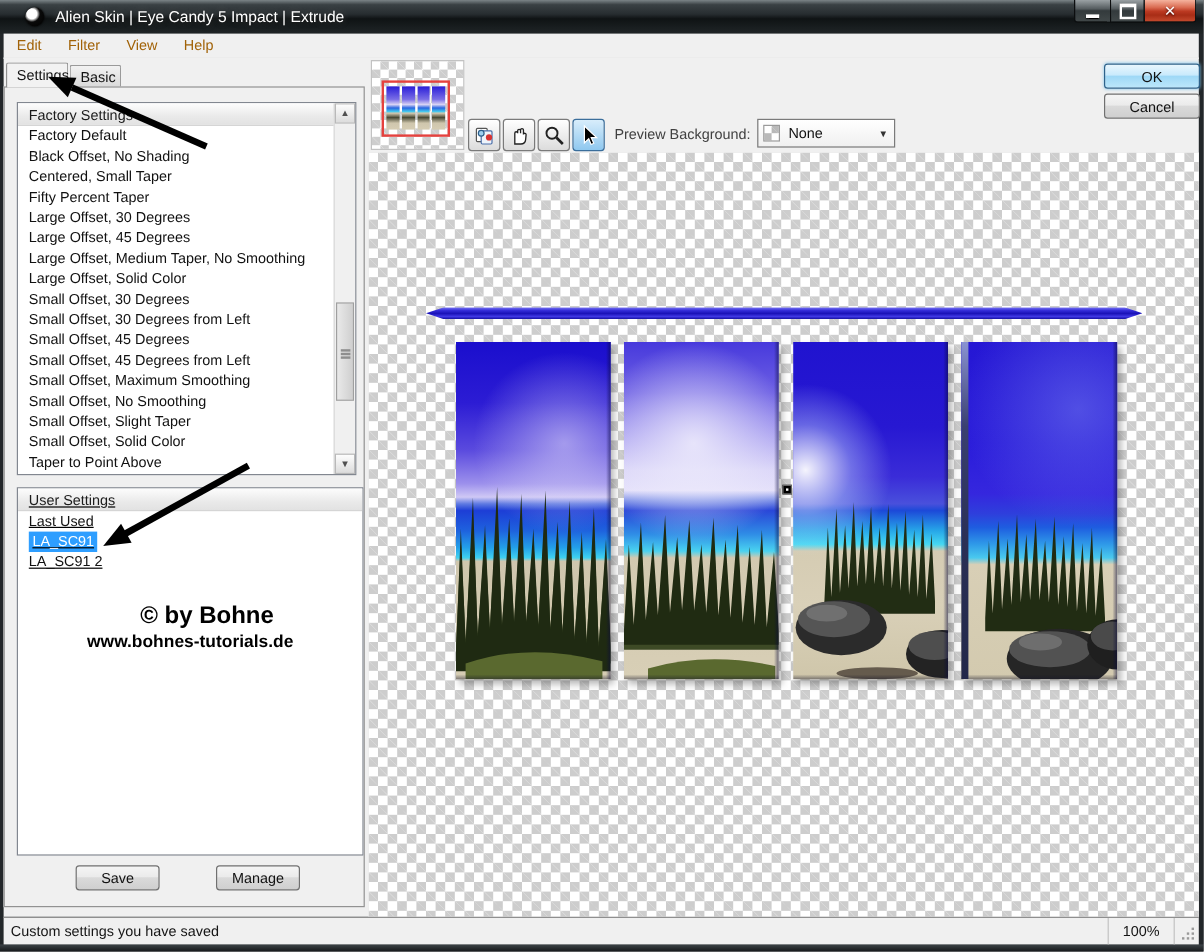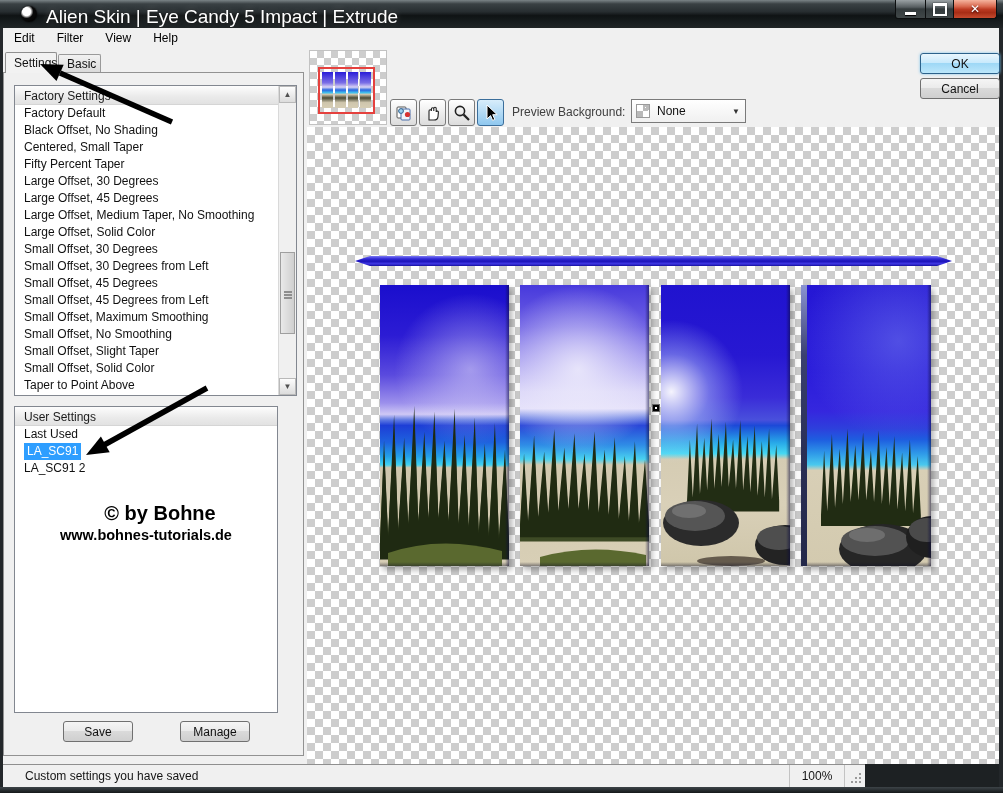--- a/index.html
+++ b/index.html
@@ -6,57 +6,57 @@
   body{width:1003px;height:793px;position:relative;overflow:hidden;
        font-family:"Liberation Sans","DejaVu Sans",sans-serif;background:#1d2123;}
 
   
   .titlebar{position:absolute;left:0;top:0;width:1003px;height:28px;
     background:linear-gradient(to bottom,#7b8487 0%,#49514.4%,#3a4144 12%,#272d30 42%,#0f1314 55%,#181d1f 78%,#202526 100%);
     background:linear-gradient(to bottom,#7b8487 0%,#3a4144 14%,#272d30 42%,#0f1314 56%,#181d1f 80%,#202526 100%);}
   .app-icon{position:absolute;left:21px;top:6px;width:16px;height:16px;border-radius:50%;
     background:radial-gradient(circle at 35% 35%,#ffffff 0 28%,#0a0a0a 46%,#000 100%);
     box-shadow:0 0 2px #000;}
-  .title-text{position:absolute;left:46px;top:6px;font-size:19px;color:#ffffff;
+  .title-text{position:absolute;left:46px;top:6px;font-size:13px;color:#ffffff;
     text-shadow:0 1px 4px #000,0 0 6px rgba(255,255,255,.35);white-space:nowrap;}
   .winbtns{position:absolute;top:0;right:6px;display:flex;}
   .winbtn{height:19px;border:1px solid #0c0e0f;border-top:none;box-sizing:border-box;
     background:linear-gradient(to bottom,#9aa1a4 0%,#565d60 40%,#333a3c 50%,#414849 100%);
     display:flex;align-items:center;justify-content:center;position:relative;}
   .winbtn.minb{width:31px;border-radius:0 0 0 3px;}
   .winbtn.maxb{width:28px;border-left:none;}
   .winbtn.closeb{width:43px;border-left:none;border-radius:0 0 3px 0;
     background:linear-gradient(to bottom,#f5b39e 0%,#d96a50 35%,#bc3a22 52%,#a82d16 70%,#c64a2e 100%);}
   .glyph-min{width:11px;height:3px;background:#fff;margin-top:8px;box-shadow:0 1px 1px #000;}
   .glyph-max{width:10px;height:8px;border:2px solid #fff;border-top-width:3px;box-shadow:0 0 1px #000;}
   .glyph-close{color:#fff;font-size:12px;font-weight:bold;text-shadow:0 1px 2px #300;}
 
   .edge-l,.edge-r,.edge-b{position:absolute;background:#23272a;}
   .edge-l{left:0;top:28px;width:3px;height:759px;}
   .edge-r{right:0;top:28px;width:4px;height:759px;}
   .edge-b{left:0;bottom:0;width:1003px;height:6px;background:linear-gradient(to bottom,#3d4448,#15181a);}
 
   .menubar{position:absolute;left:3px;top:28px;width:996px;height:20px;background:#f0f0f0;
     display:flex;align-items:center;border-bottom:1px solid #e2e2e2;}
-  .menu-item{font-size:12px;color:#000000;padding:2px 11px;}
+  .menu-item{font-size:12px;color:#a16207;padding:2px 11px;}
 
   .client{position:absolute;left:3px;top:48px;width:996px;height:716px;background:#f0f0f0;}
 
   
   .tab{position:absolute;font-size:12px;color:#111;box-sizing:border-box;}
   .tab.active{left:2px;top:4px;width:52px;height:21px;background:#f2f2f2;border:1px solid #8f8f8f;
     border-bottom:none;border-radius:2px 2px 0 0;padding:3px 0 0 8px;z-index:3;}
   .tab.inactive{left:55px;top:6px;width:43px;height:19px;background:linear-gradient(to bottom,#f2f2f2,#d9d9d9);
     border:1px solid #9a9a9a;border-bottom:none;border-radius:2px 2px 0 0;padding:2px 0 0 8px;z-index:1;}
   .left-frame{position:absolute;left:0px;top:24px;width:301px;height:684px;background:#f0f0f0;
     border:1px solid #929292;box-sizing:border-box;z-index:2;}
 
   .listbox{position:absolute;background:#fff;border:1px solid #828790;box-sizing:border-box;overflow:hidden;}
   .lb-factory{left:10px;top:12px;width:283px;height:311px;}
-  .lb-user{left:10px;top:333px;width:264px;height:307px;}
+  .lb-user{left:10px;top:333px;width:289px;height:307px;text-decoration:underline;}
   .lb-header{height:19px;background:linear-gradient(to bottom,#fdfdfd,#eaeaea 60%,#e2e2e2);
     border-bottom:1px solid #d5d5d5;font-size:12px;color:#1b1b1b;padding:3px 0 0 9px;box-sizing:border-box;}
   .li{height:17px;font-size:12px;color:#111;padding:1px 0 0 9px;box-sizing:border-box;white-space:nowrap;}
   .li .sel-chip{background:#2e9eff;color:#fff;padding:1px 3px 2px 3px;}
 
   .vscroll{position:absolute;right:0;top:0;width:17px;height:100%;background:#f0f0f0;border-left:1px solid #d9d9d9;}
   .sb-btn{position:absolute;left:0;width:17px;height:17px;background:linear-gradient(to bottom,#fdfdfd,#dcdcdc);
     border:1px solid #b9b9b9;box-sizing:border-box;color:#505050;font-size:8px;text-align:center;line-height:15px;}
   .sb-up{top:0;} .sb-down{bottom:0;}
   .sb-thumb{position:absolute;left:1px;top:166px;width:15px;height:82px;
@@ -130,22 +130,22 @@
     radial-gradient(circle at 75% 20%,rgba(120,130,240,.5),rgba(120,130,240,0) 40%),
     linear-gradient(to bottom,#2517d4 0%,#2a1cda 30%,#3527de 45%,#2e3fdc 51%,#1e5de0 55%,#2f9ae8 60%,#49c9ee 64%,#d8cfb6 66%,#d3caaf 100%);}
   .p4 .edge-left{position:absolute;left:0;top:0;width:6px;height:100%;
     background:linear-gradient(to bottom,#8a93d2 0%,#3a4070 25%,#2a2f55 60%,#23284a 100%);z-index:6;}
   .panel svg{position:absolute;left:0;top:0;width:100%;height:100%;}
   .handle{position:absolute;left:345px;top:277px;width:8px;height:8px;background:#000;
     border:1px solid #666;box-sizing:border-box;z-index:7;}
   .handle::after{content:"";position:absolute;left:2px;top:2px;width:2px;height:2px;background:#fff;}
 
   
-  .statusbar{position:absolute;left:3px;top:764px;width:862px;height:23px;background:#f0f0f0;
-    border-top:1px solid #8f8f8f;display:flex;align-items:center;box-sizing:border-box;padding-left:16px;}
+  .statusbar{position:absolute;left:3px;top:764px;width:996px;height:23px;background:#f0f0f0;
+    border-top:1px solid #8f8f8f;display:flex;align-items:center;box-sizing:border-box;}
   .status-msg{flex:1;font-size:12px;color:#141414;padding-left:6px;}
   .status-zoom{width:56px;font-size:12px;color:#141414;text-align:center;
     border-left:1px solid #c3c3c3;border-right:1px solid #c3c3c3;height:100%;padding-top:4px;box-sizing:border-box;}
   .grip{width:20px;height:100%;position:relative;}
   .grip i{position:absolute;width:2px;height:2px;background:#9a9a9a;}
 
   .overlay{position:absolute;left:0;top:0;width:1003px;height:793px;pointer-events:none;z-index:50;}
 </style>
 </head>
 <body>

